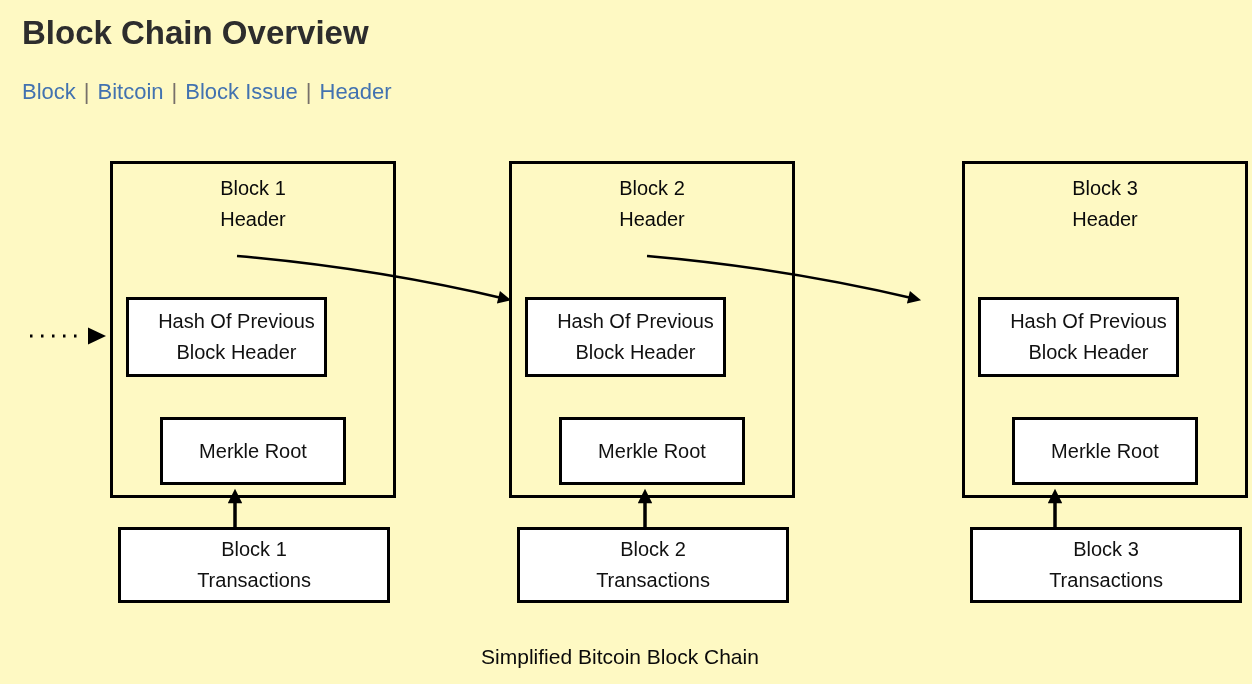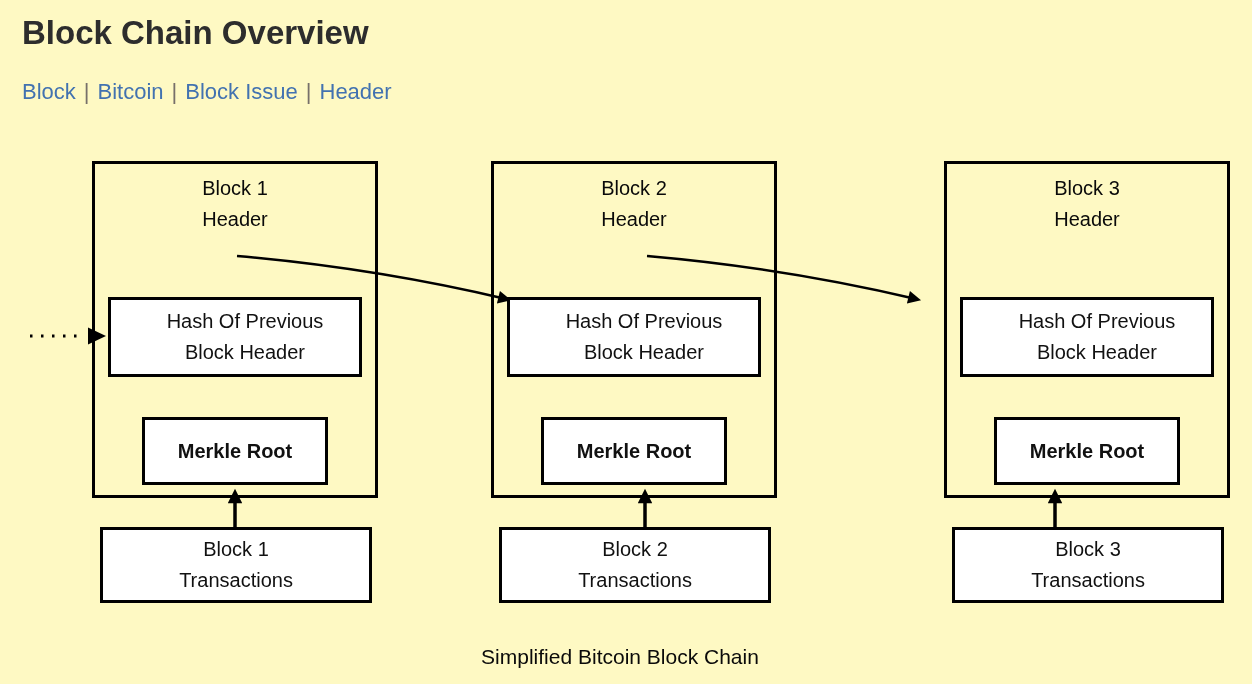--- a/index.html
+++ b/index.html
@@ -69,20 +69,21 @@
     stroke-width: 3;
     stroke-dasharray: 2.5 8.5;
   }
   .arrow-layer .head { fill: var(--line-color, #000); }
 
   .block-group {
     position: absolute;
     top: 161px;
     width: 286px;
     height: 442px;
+    margin-left: 18px;
   }
   .bg1 { left: 92px; }
   .bg2 { left: 491px; }
   .bg3 { left: 944px; }
 
   .outer-box {
     position: absolute;
     left: 0; top: 0;
     width: 286px; height: 337px;
     border: 3px solid #000;
@@ -94,40 +95,39 @@
     width: 100%;
     text-align: center;
     font-size: 20px;
     line-height: 31px;
     white-space: pre-line;
     color: #0a0a0a;
   }
   .hash-box {
     position: absolute;
     left: 13px; top: 133px;
-    width: 254px; height: 80px;
+    width: 201px; height: 80px;
     border: 3px solid #000;
     display: flex; align-items: center; justify-content: center;
     text-align: center;
     font-size: 20px;
     line-height: 31px;
     white-space: pre-line;
     background: #fff;
     padding-left: 20px;
   }
   .merkle-box {
     position: absolute;
     left: 47px; top: 253px;
     width: 186px; height: 68px;
     border: 3px solid #000;
     display: flex; align-items: center; justify-content: center;
     text-align: center;
     font-size: 20px;
     background: #fff;
-    font-weight: bold;
   }
   .tx-box {
     position: absolute;
     left: 8px; top: 366px;
     width: 272px; height: 76px;
     border: 3px solid #000;
     display: flex; align-items: center; justify-content: center;
     text-align: center;
     font-size: 20px;
     line-height: 31px;

